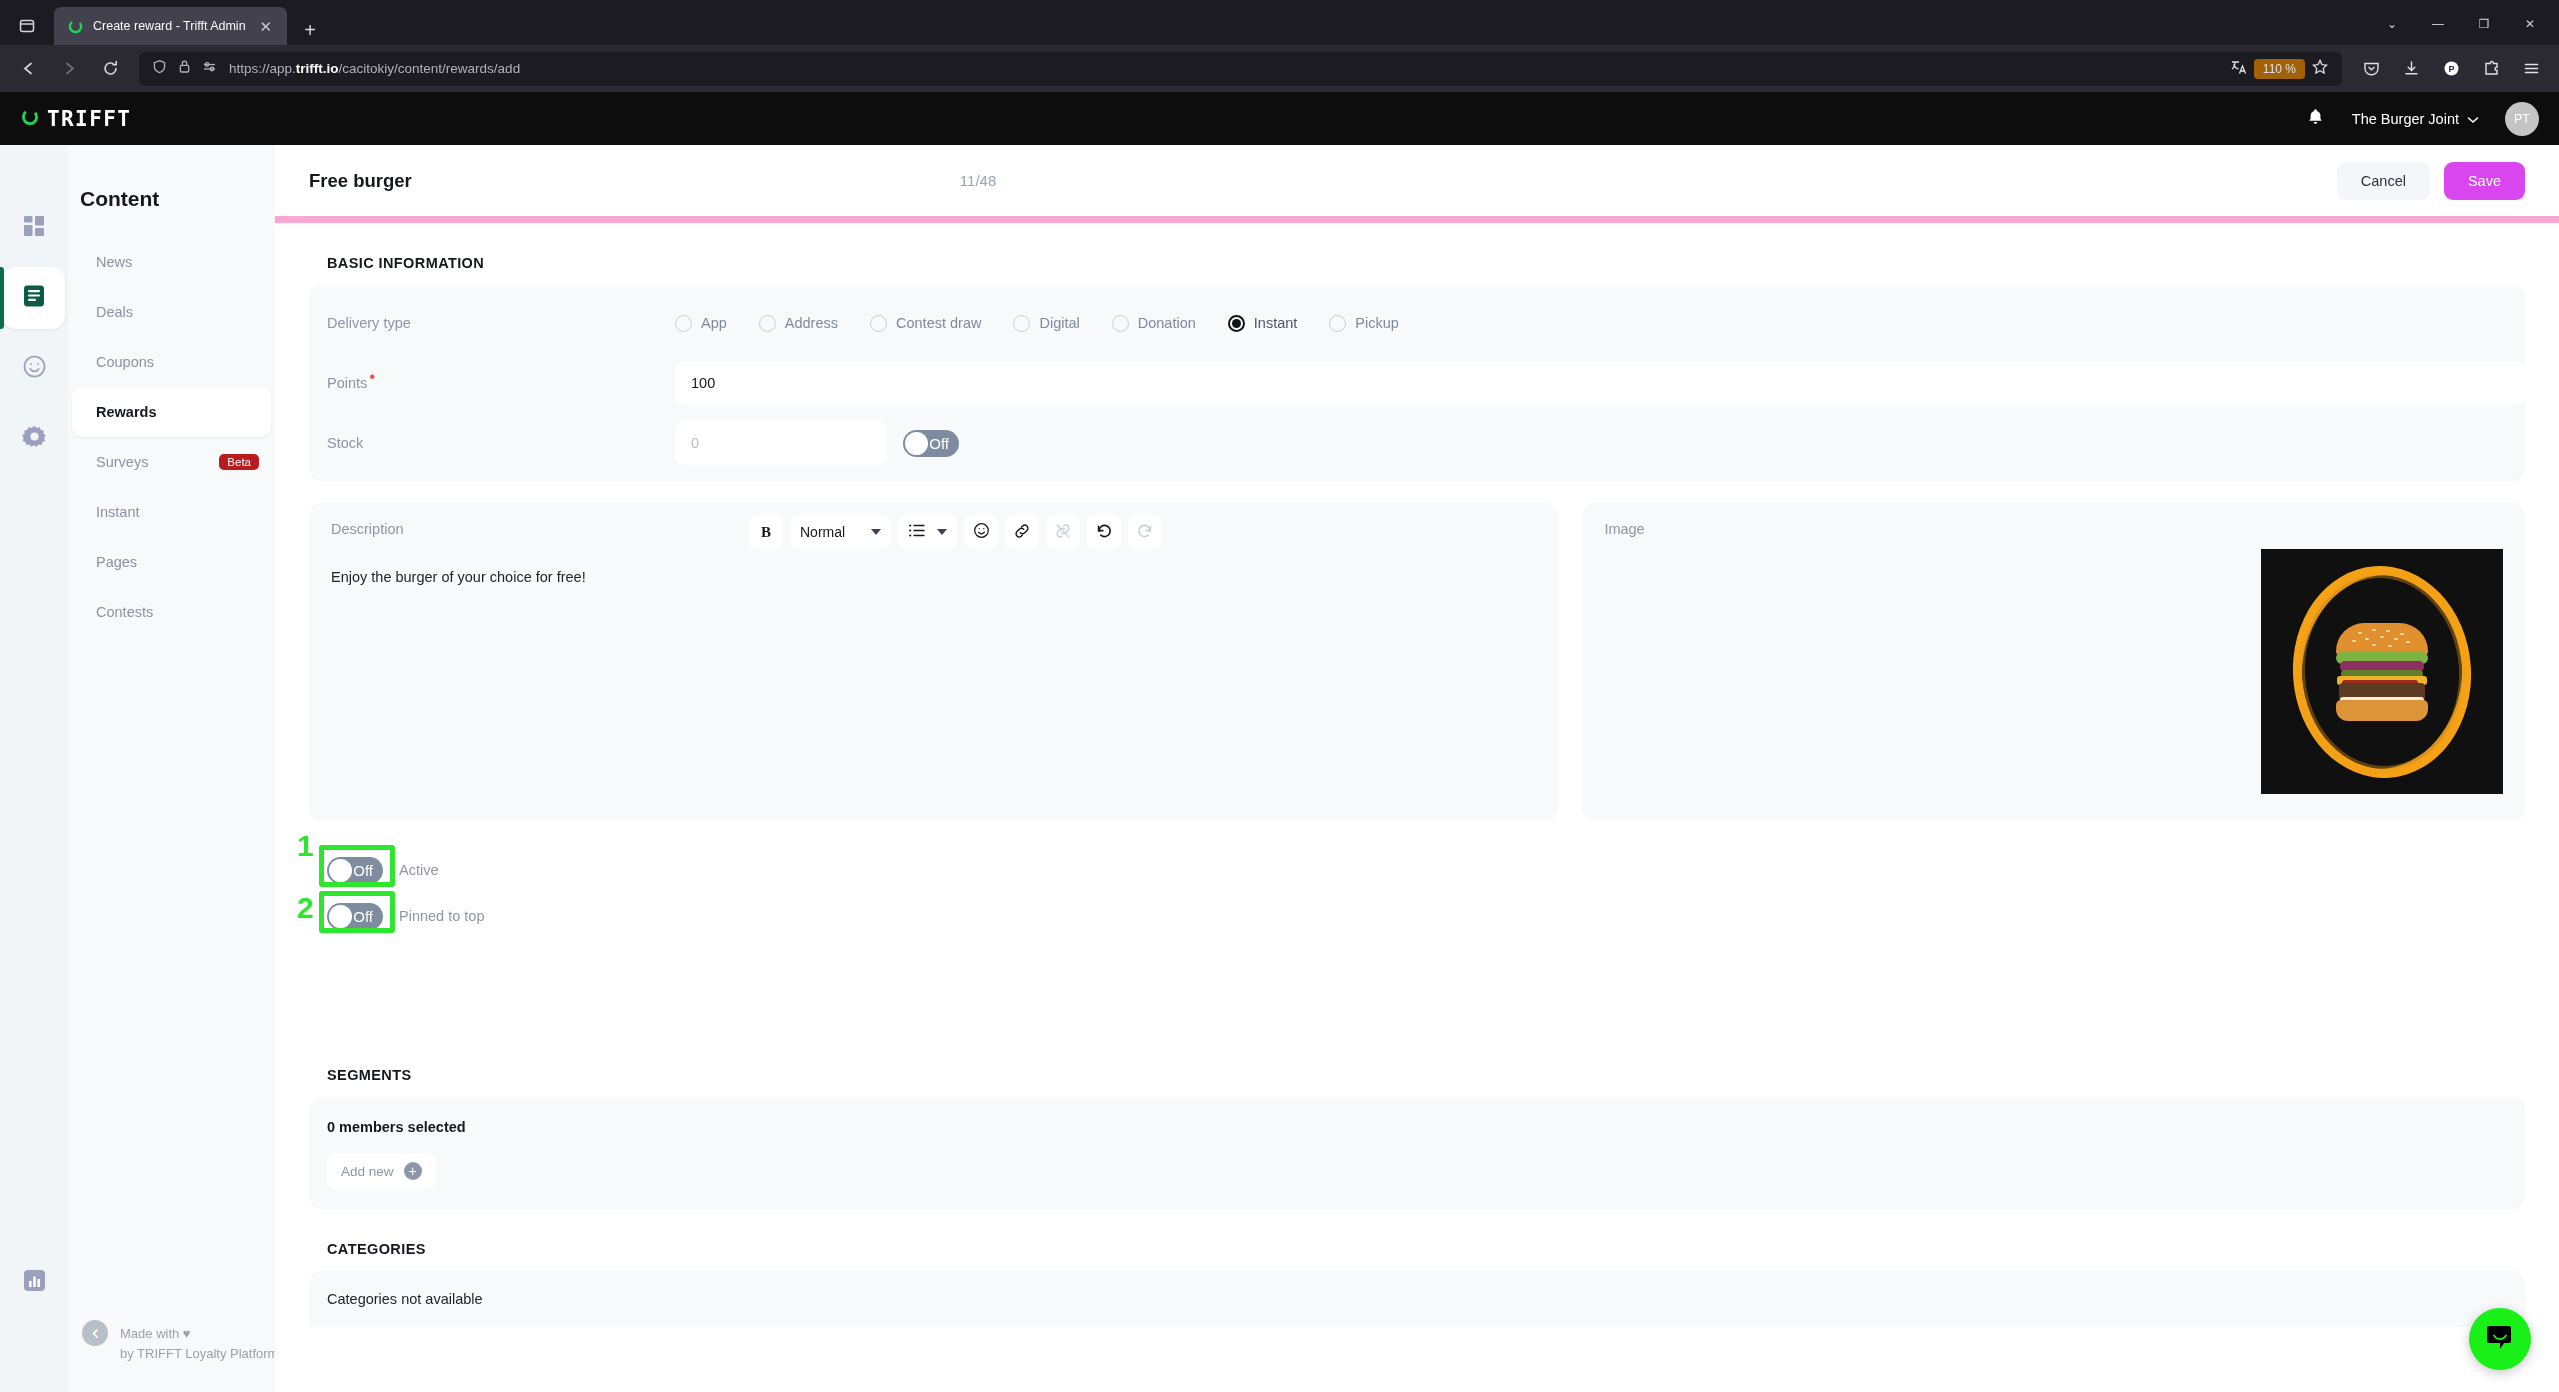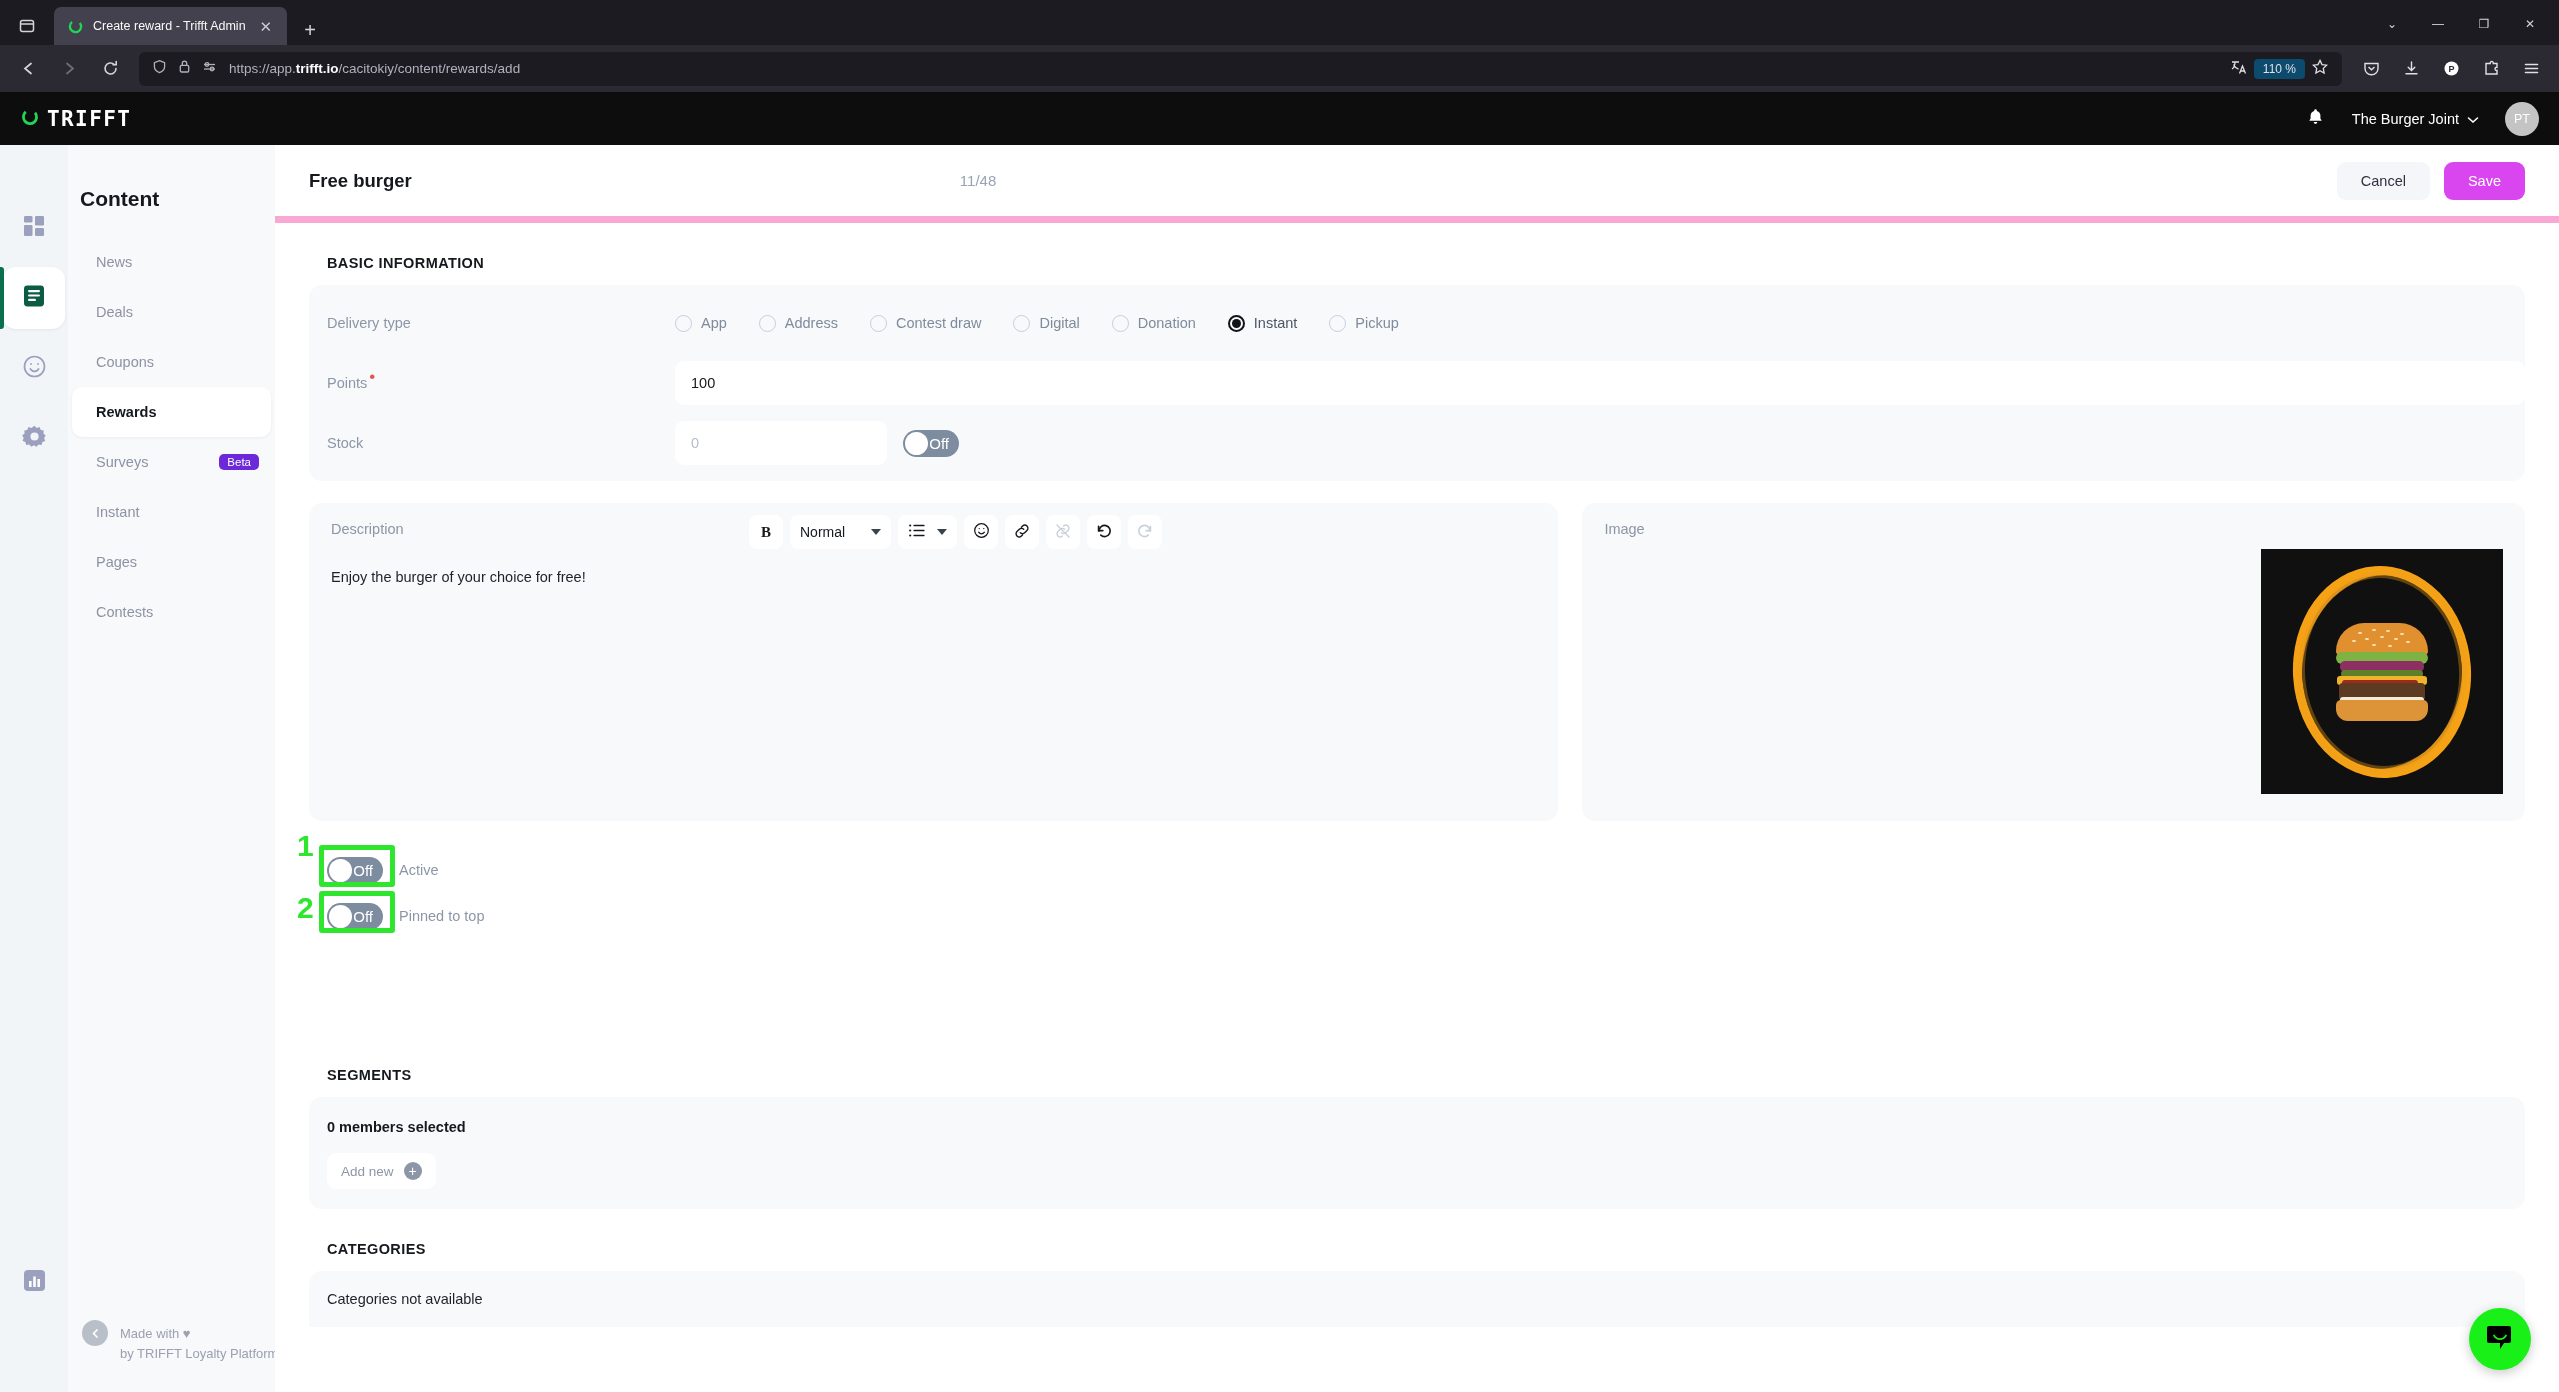--- a/index.html
+++ b/index.html
@@ -41,21 +41,21 @@
   }
   .nav-btn { width: 38px; height: 38px; display: flex; align-items: center; justify-content: center; border-radius: 5px; }
   .urlbar {
     flex: 1; height: 34px; background: #1c1b22; border-radius: 6px;
     display: flex; align-items: center; gap: 11px; padding: 0 13px; margin: 0 7px;
   }
   .url-text { color: #b1b1bd; font-size: 13.5px; white-space: nowrap; }
   .url-text b { color: #fbfbfe; font-weight: 600; }
   .urlbar-right { display: flex; align-items: center; gap: 6px; margin-left: auto; }
   .zoom-badge {
-    color: #e0e0e6; font-size: 12px; background: #0c4a6e;
+    color: #e0e0e6; font-size: 12px; background: #a16207;
     padding: 3px 9px; border-radius: 4px;
   }
   .navbar-tail { display: flex; align-items: center; gap: 2px; }
 
   
   .viewport { flex: 1; display: flex; flex-direction: column; background: #fff; position: relative; overflow: hidden; }
   .app-header {
     height: 52px; background: #0d0d0d; display: flex; align-items: center;
     padding: 0 20px 0 20px; flex: 0 0 52px;
   }
@@ -101,21 +101,21 @@
   .nav-title { font-size: 21px; font-weight: 700; color: #15181d; padding: 0 0 26px 12px; }
   .nav-item {
     height: 50px; display: flex; align-items: center; padding: 0 12px 0 24px;
     color: #8d93a3; font-size: 14.5px; border-radius: 10px; margin: 0 4px;
   }
   .nav-item.active {
     background: #ffffff; color: #15181d; font-weight: 700;
     box-shadow: 0 1px 3px rgba(16,24,40,.06);
   }
   .badge-beta {
-    margin-left: auto; background: #6d28d9; color: #fff; font-size: 11.5px;
+    margin-left: auto; background: #b91c1c; color: #fff; font-size: 11.5px;
     padding: 2px 8px; border-radius: 5px; font-weight: 400;
   }
   .nav-footer {
     position: absolute; bottom: 28px; left: 0; width: 275px;
     display: flex; align-items: center; gap: 12px; padding-left: 14px;
   }
   .collapse-btn {
     width: 26px; height: 26px; border-radius: 50%; background: #b9bfc9; color: #fff;
     display: flex; align-items: center; justify-content: center; font-size: 12px; flex: 0 0 26px;
   }

